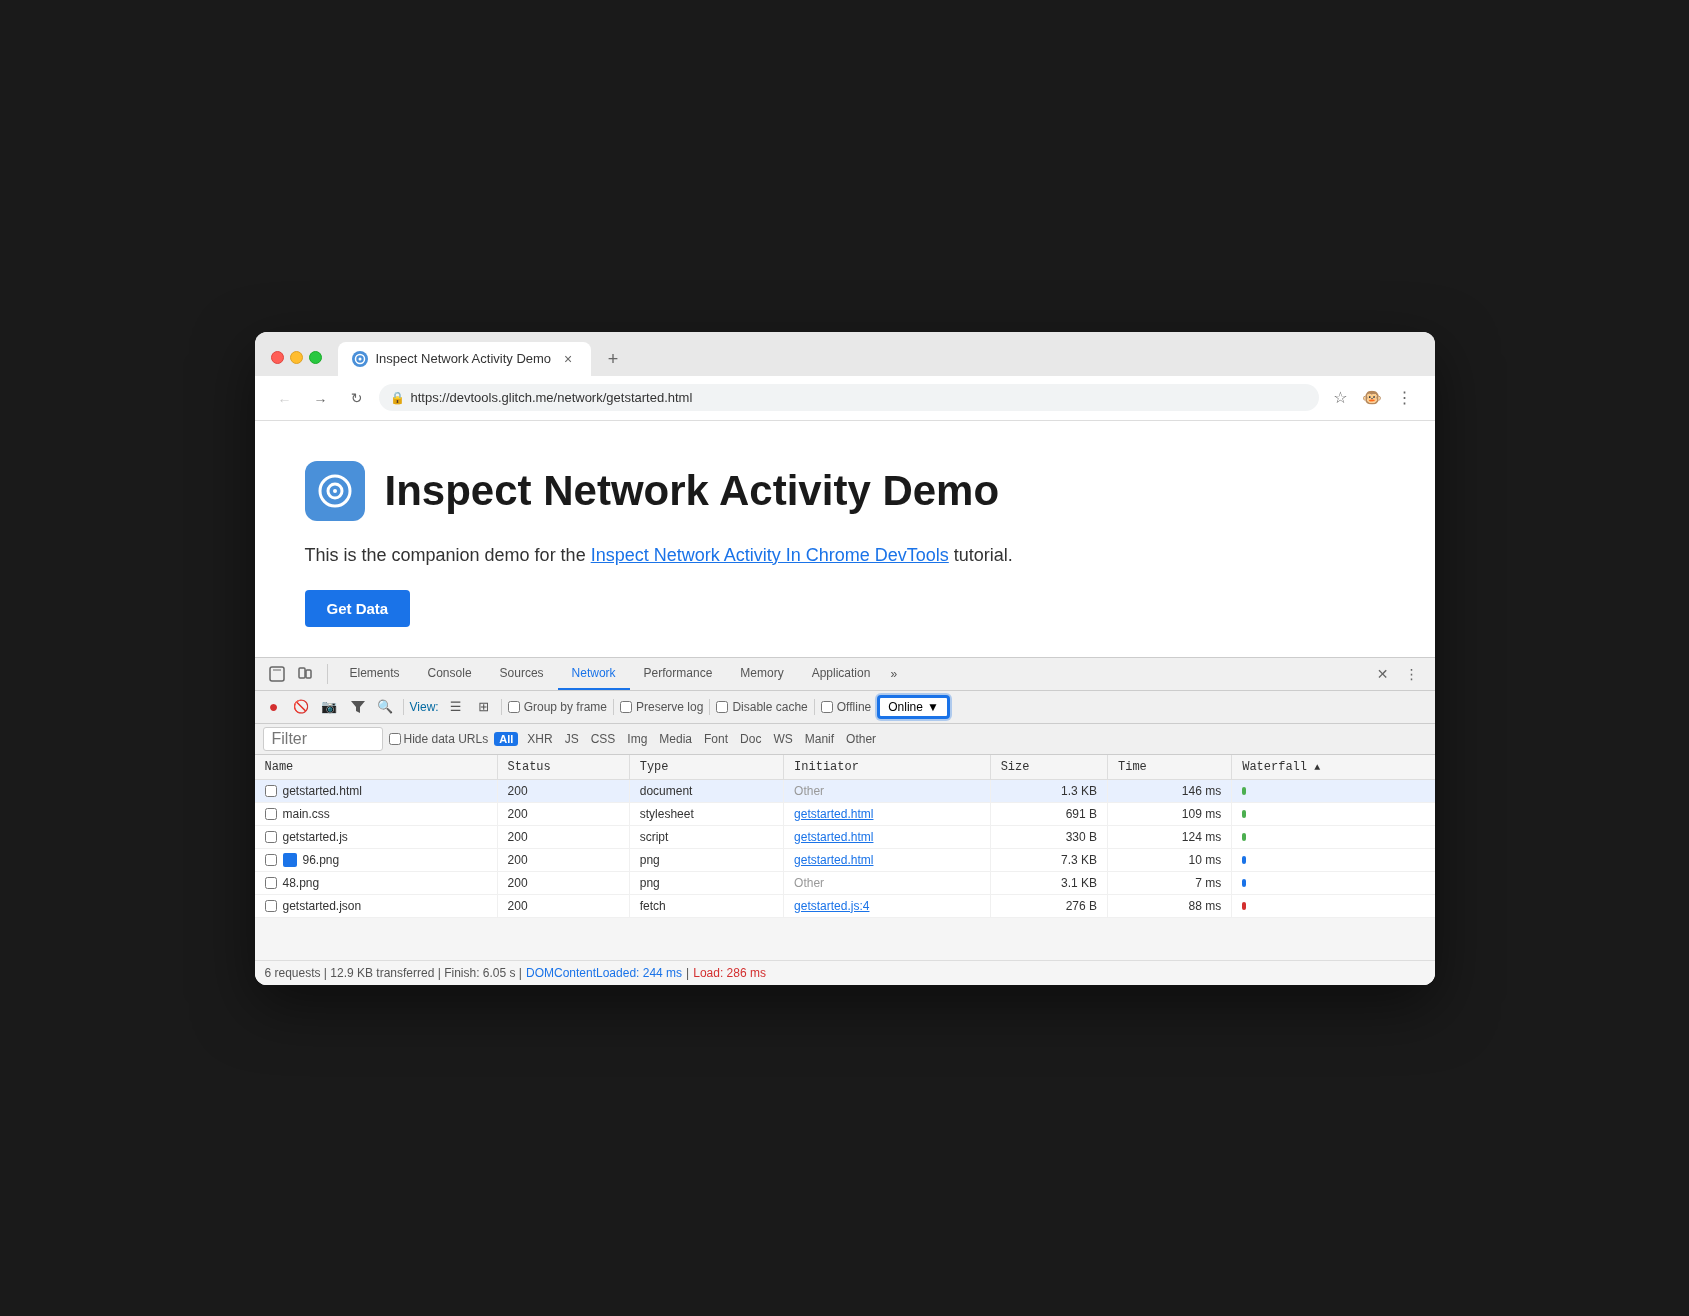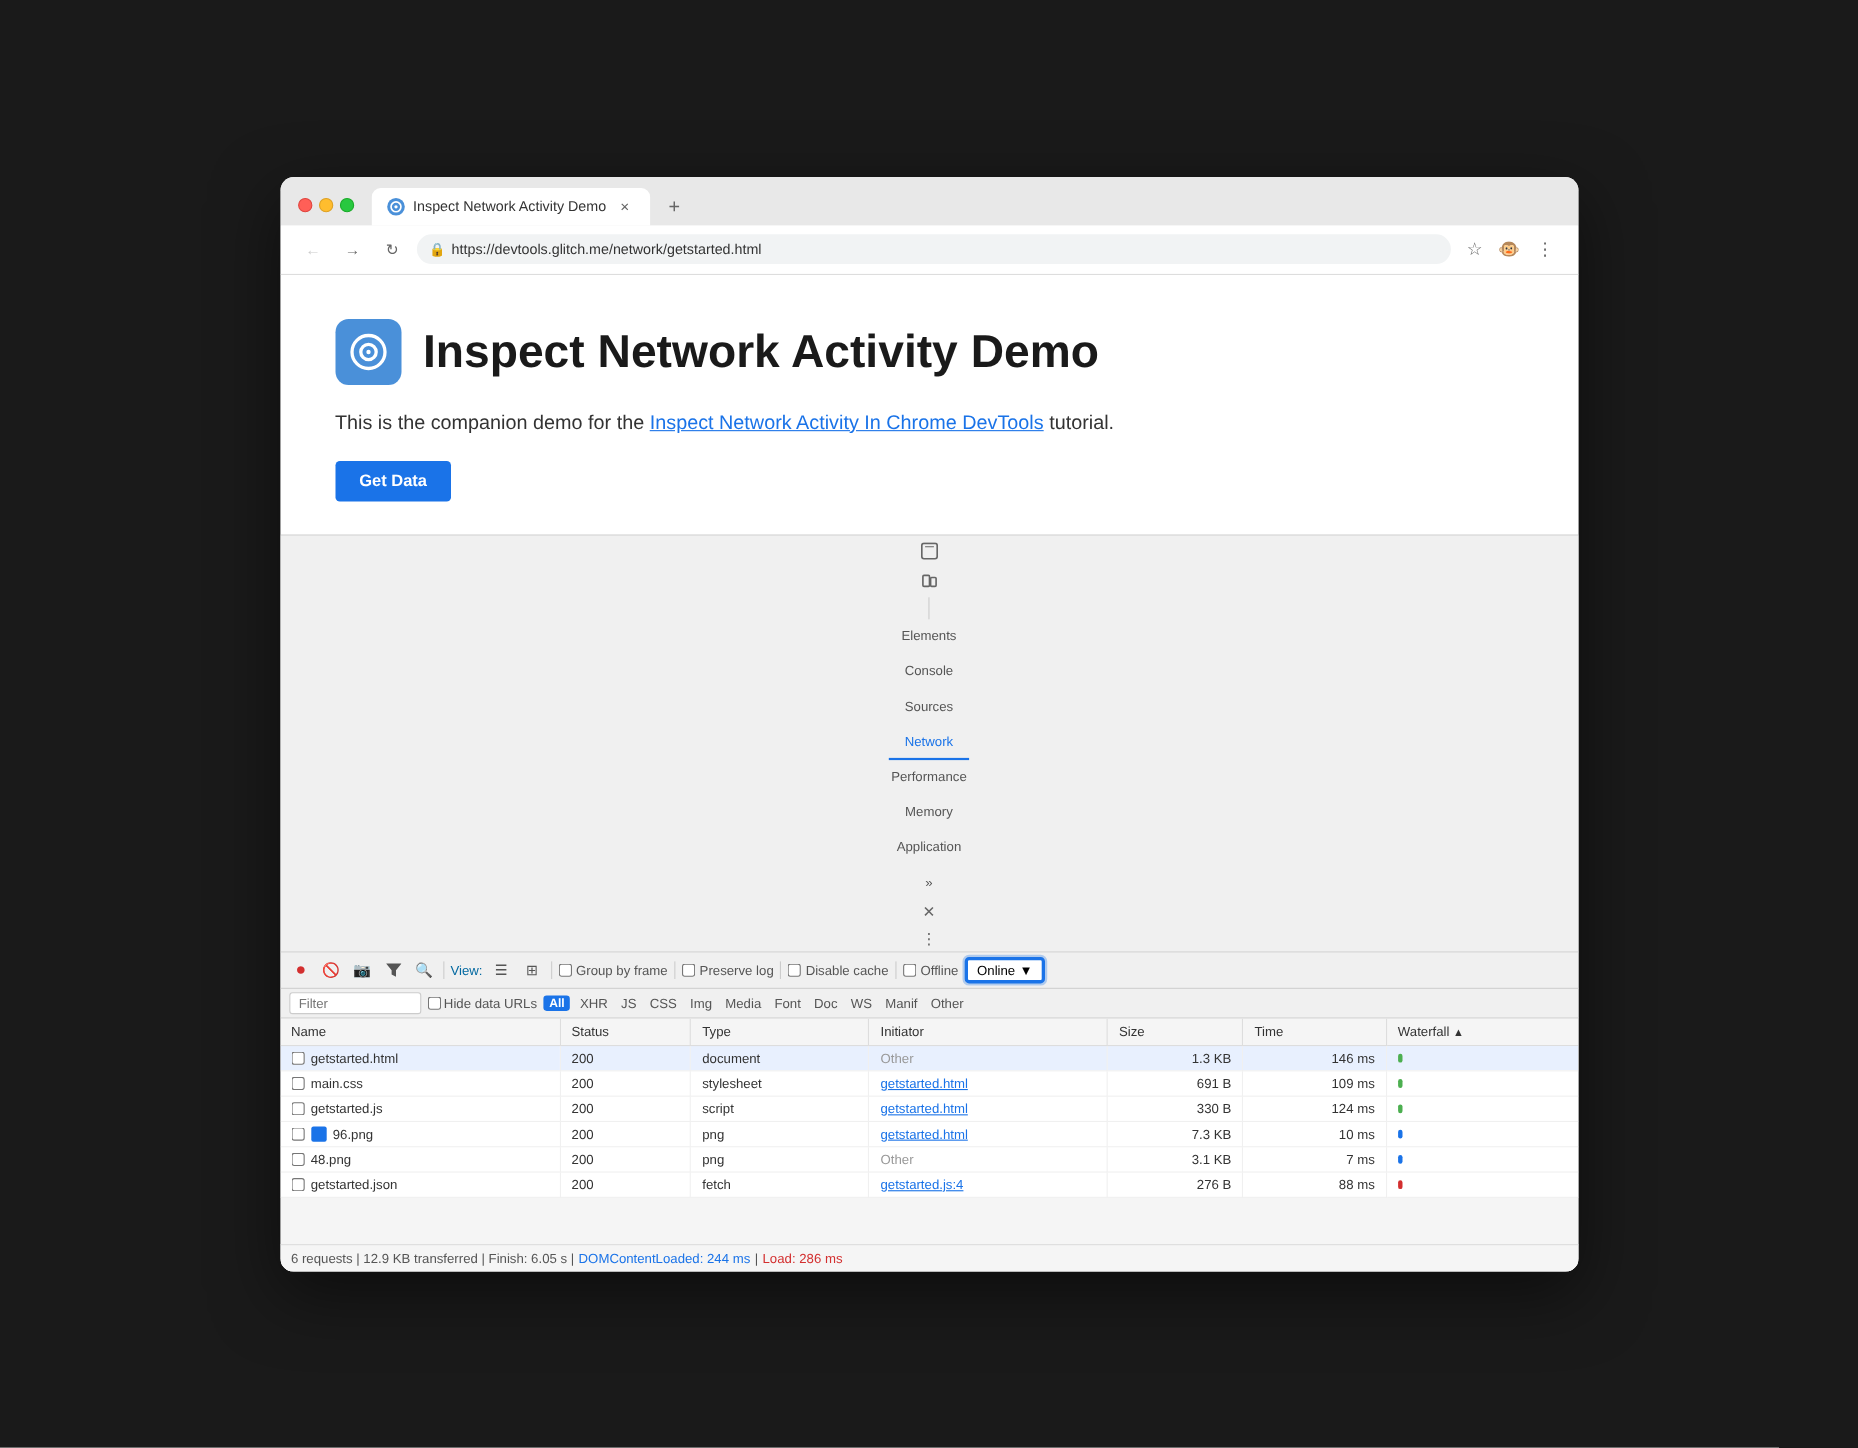--- a/index.html
+++ b/index.html
@@ -203,21 +203,20 @@
       background: #f5f5f5;
       border-top: 1px solid #ccc;
     }
     .devtools-tabs {
       display: flex;
       align-items: center;
       background: #f0f0f0;
       border-bottom: 1px solid #ccc;
       padding: 0 8px;
       gap: 0;
-      flex-direction: column;
     }
     .devtools-tab-icon {
       width: 28px;
       height: 28px;
       display: flex;
       align-items: center;
       justify-content: center;
       cursor: pointer;
       color: #666;
       font-size: 14px;
@@ -323,21 +322,21 @@
       border-bottom: 1px solid #ccc;
       padding: 3px 8px;
       gap: 6px;
       font-size: 12px;
     }
     .filter-input {
       border: 1px solid #ccc;
       background: white;
       padding: 2px 8px;
       border-radius: 3px;
-      font-size: 12px;
+      font-size: 16px;
       width: 120px;
       outline: none;
     }
     .filter-checkbox-label {
       display: flex;
       align-items: center;
       gap: 3px;
       font-size: 12px;
       color: #555;
     }
@@ -366,20 +365,21 @@
     .network-table th {
       background: #f5f5f5;
       border-bottom: 1px solid #ddd;
       border-right: 1px solid #ddd;
       padding: 5px 10px;
       text-align: left;
       font-weight: 500;
       color: #333;
       cursor: pointer;
       white-space: nowrap;
+      font-family: Liberation Mono, monospace;
     }
     .network-table th:last-child { border-right: none; }
     .network-table td {
       border-bottom: 1px solid #f0f0f0;
       border-right: 1px solid #f0f0f0;
       padding: 4px 10px;
       color: #333;
       white-space: nowrap;
     }
     .network-table td:last-child { border-right: none; }

